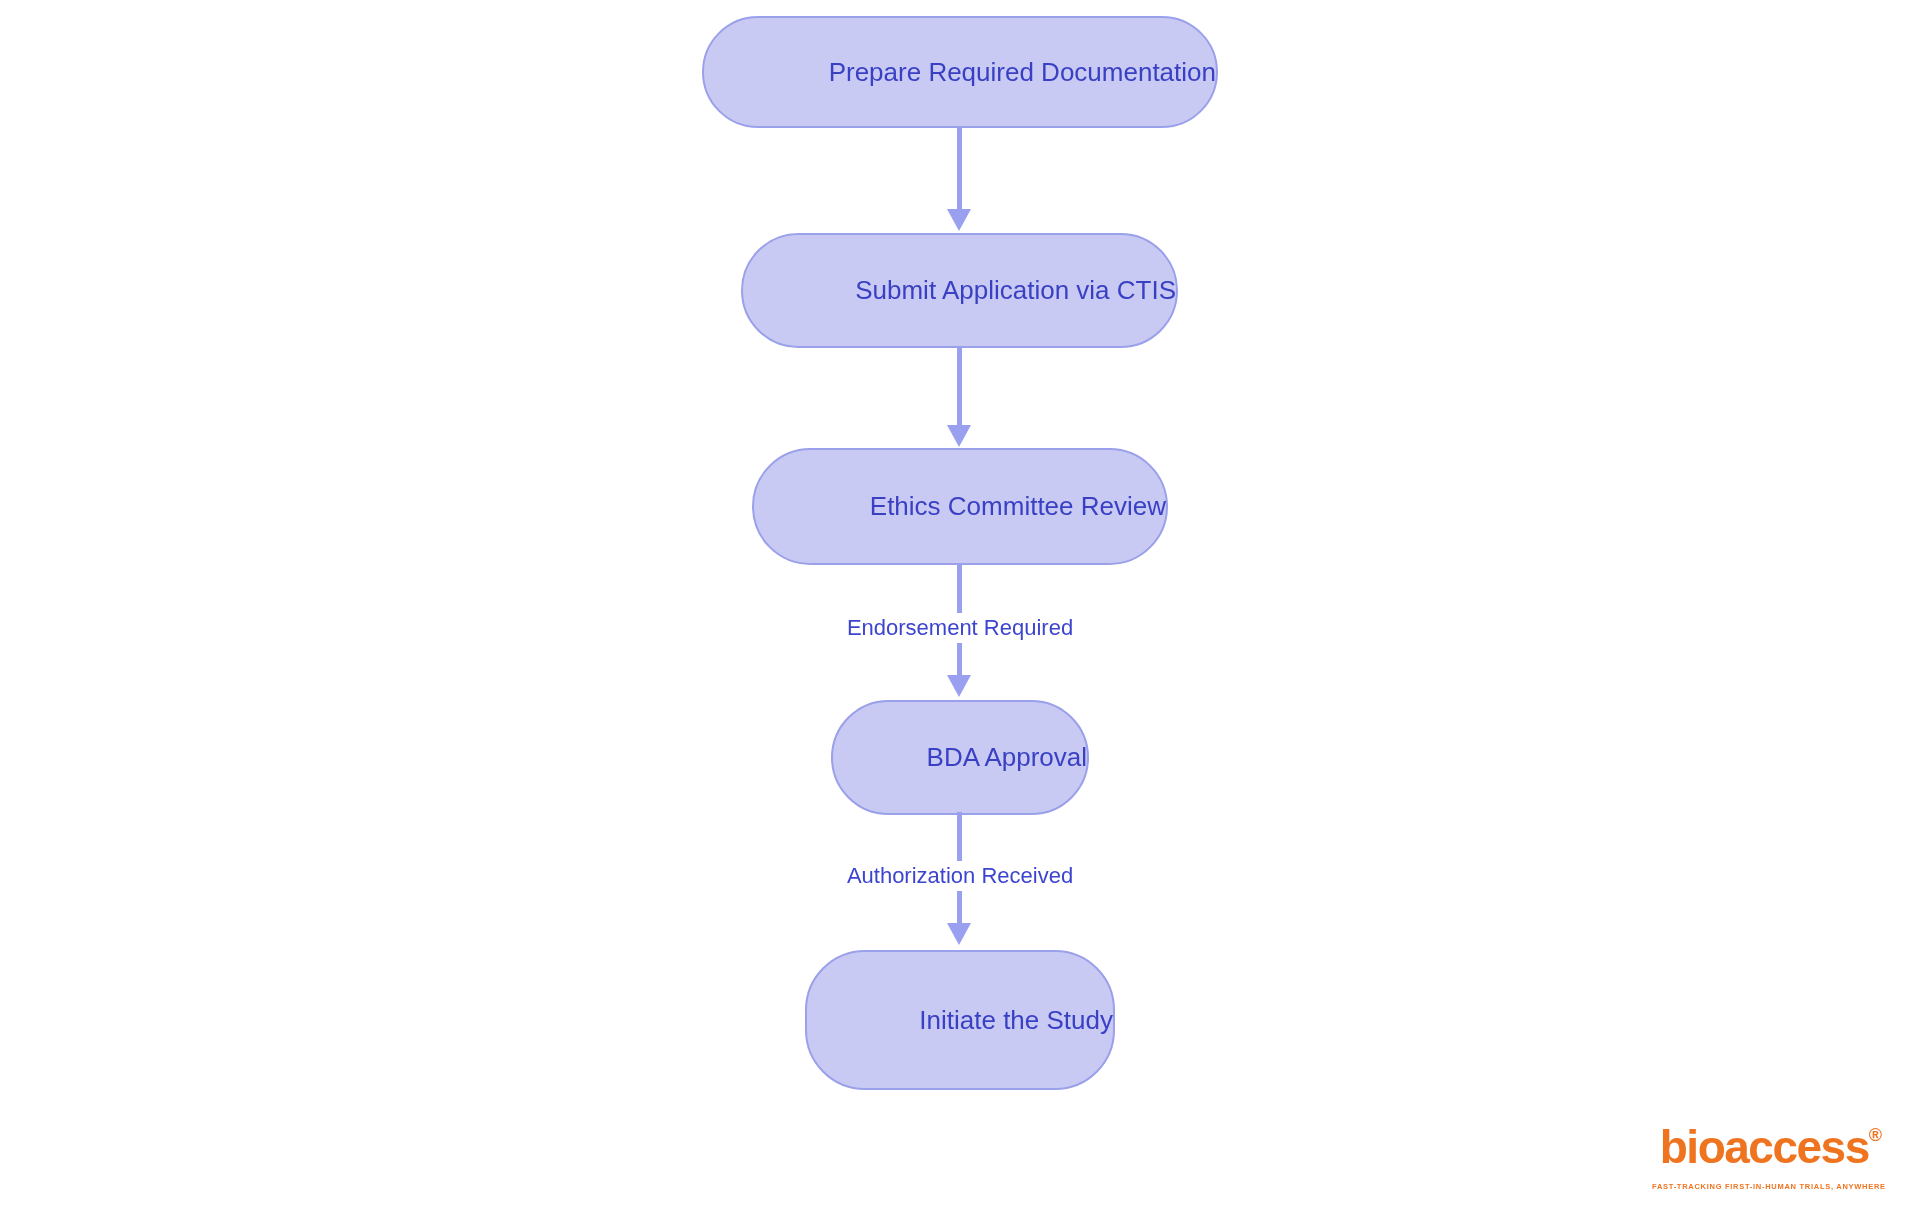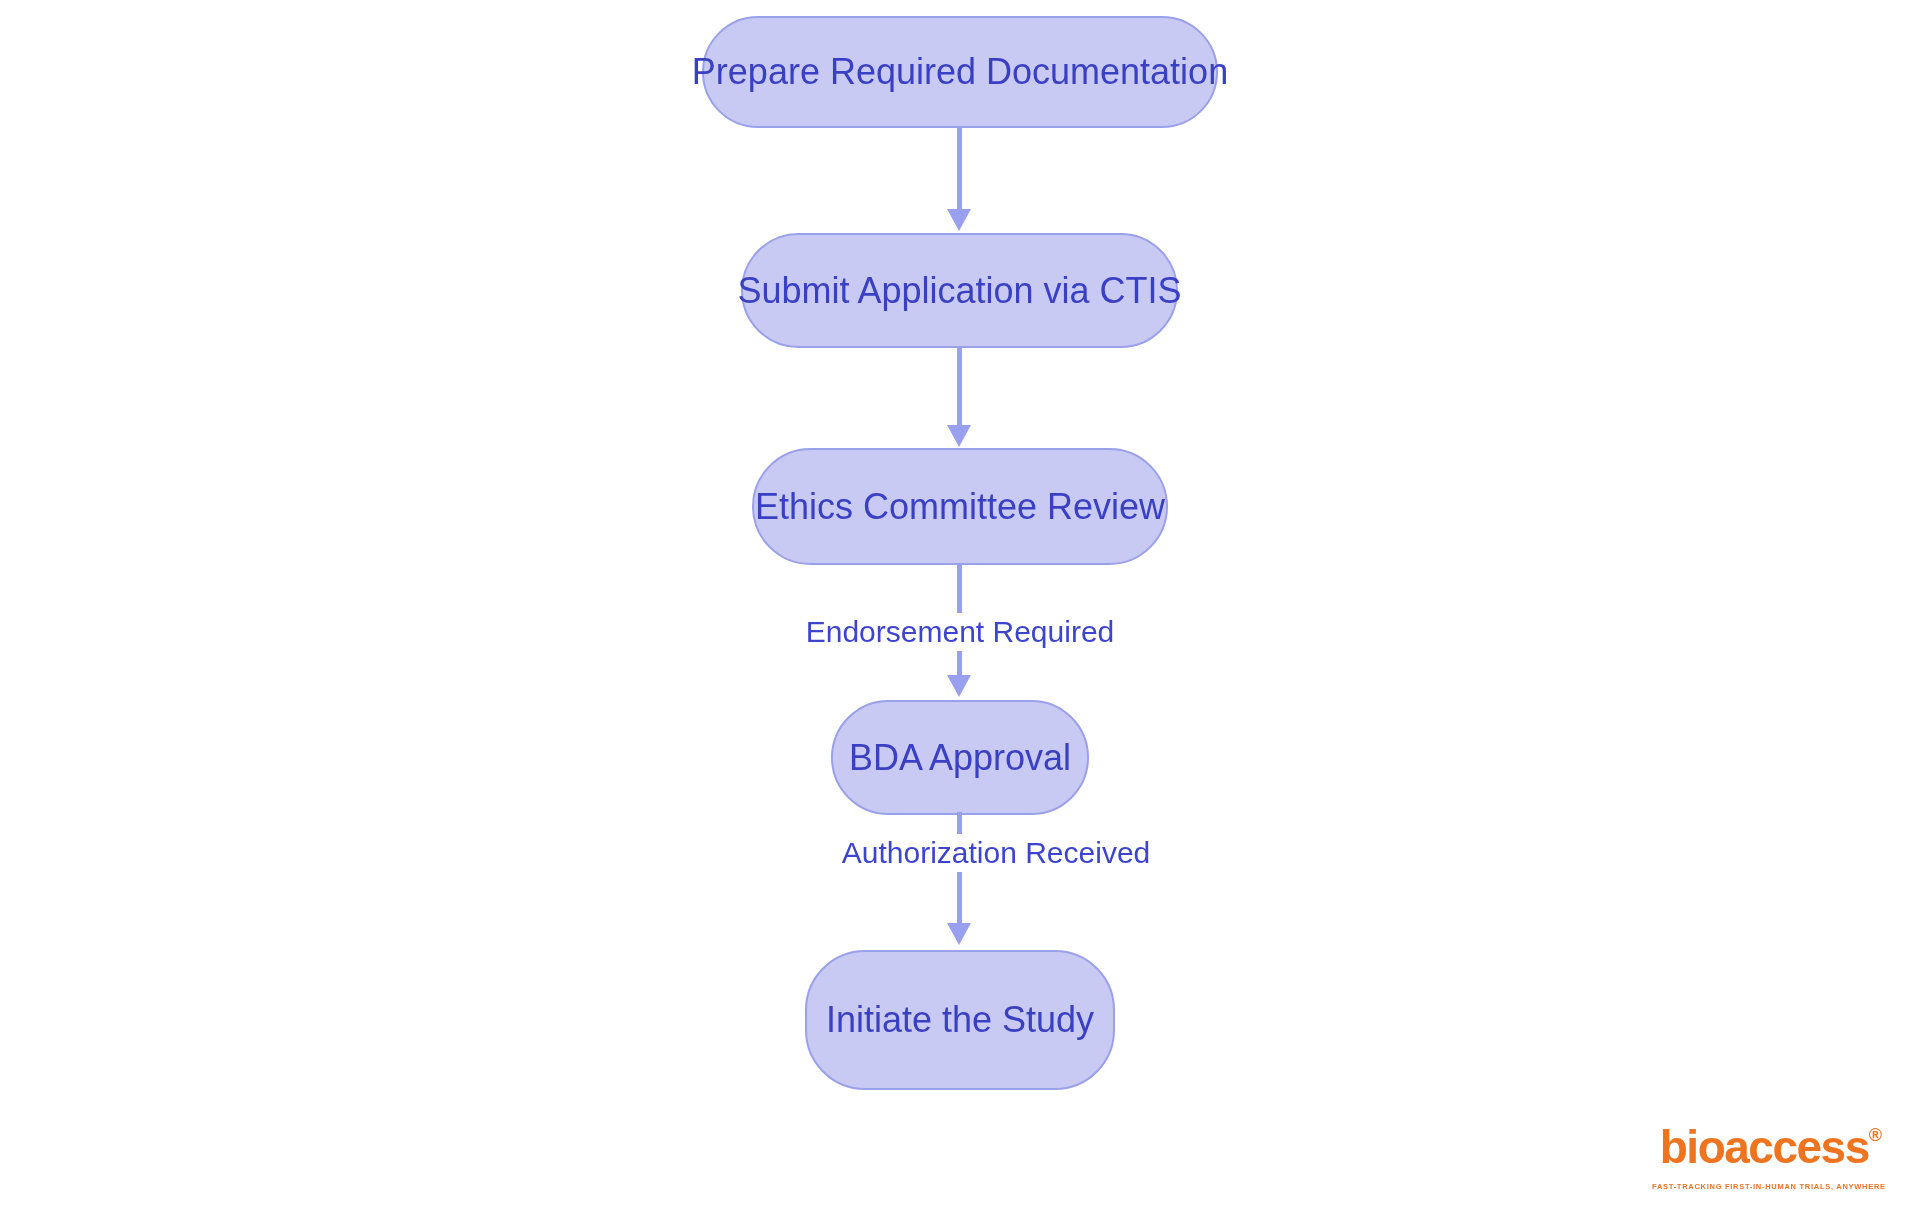--- a/index.html
+++ b/index.html
@@ -15,23 +15,23 @@
     background: #ffffff;
     overflow: hidden;
   }
   .node {
     position: absolute;
     background: #c8caf4;
     border: 2px solid #9aa0ea;
     border-radius: 60px;
     display: flex;
     align-items: center;
-    justify-content: center;
+    justify-content: flex-end;
     color: #3a40c4;
-    font-size: 36px;
+    font-size: 26px;
     white-space: nowrap;
     box-sizing: border-box;
   }
   .edge-line {
     position: absolute;
     width: 5px;
     background: #9aa0f0;
   }
   .edge-head {
     position: absolute;
@@ -40,21 +40,21 @@
     border-left: 12px solid transparent;
     border-right: 12px solid transparent;
     border-top: 22px solid #9aa0f0;
   }
   .edge-label {
     position: absolute;
     transform: translateX(-50%);
     background: #ffffff;
     padding: 2px 8px;
     color: #3d44cf;
-    font-size: 30px;
+    font-size: 22px;
     white-space: nowrap;
   }
   .logo {
     position: absolute;
     left: 1652px;
     top: 1124px;
     width: 230px;
     color: #ef7420;
     text-align: right;
   }
@@ -109,21 +109,21 @@
 
   <div class="edge-line" style="left:957px; top:348px; height:77px;"></div>
   <div class="edge-head" style="left:947px; top:425px;"></div>
 
   <div class="edge-line" style="left:957px; top:565px; height:110px;"></div>
   <div class="edge-head" style="left:947px; top:675px;"></div>
   <div class="edge-label" style="left:960px; top:613px;">Endorsement Required</div>
 
   <div class="edge-line" style="left:957px; top:812px; height:111px;"></div>
   <div class="edge-head" style="left:947px; top:923px;"></div>
-  <div class="edge-label" style="left:960px; top:834px;margin-left:36px;">Authorization Received</div>
+  <div class="edge-label" style="left:960px; top:861px;">Authorization Received</div>
 
   <div class="logo">
     <div class="logo-wordmark">
       <span>bioaccess</span><span class="logo-reg">®</span>
     </div>
     <div class="logo-tagline">FAST-TRACKING FIRST-IN-HUMAN TRIALS, ANYWHERE</div>
   </div>
 
 </div>
 

